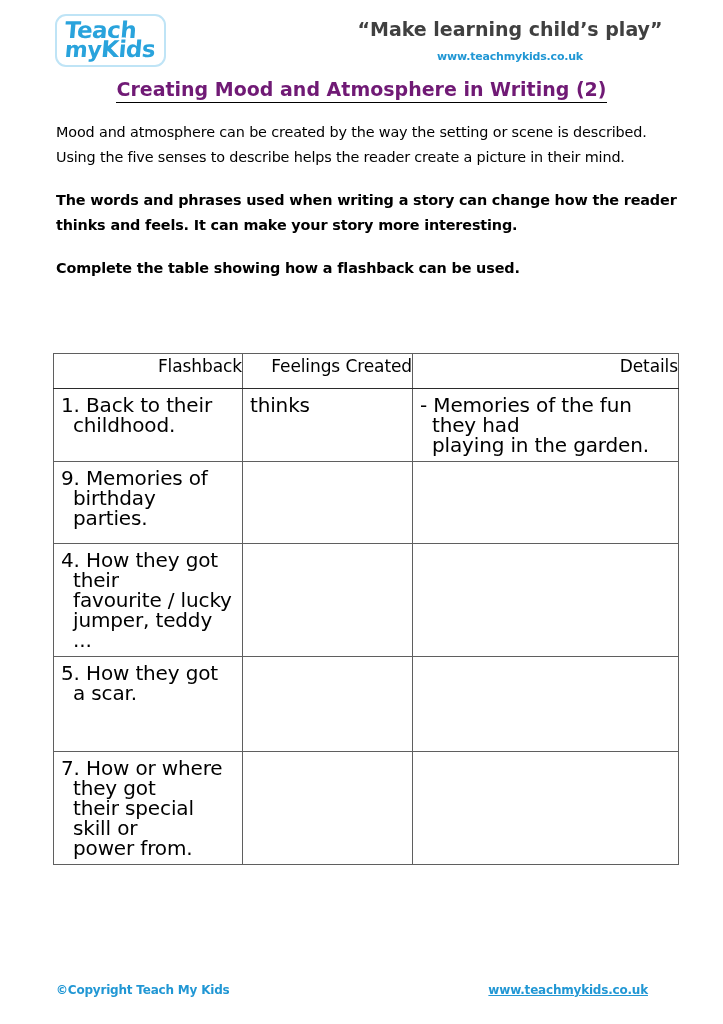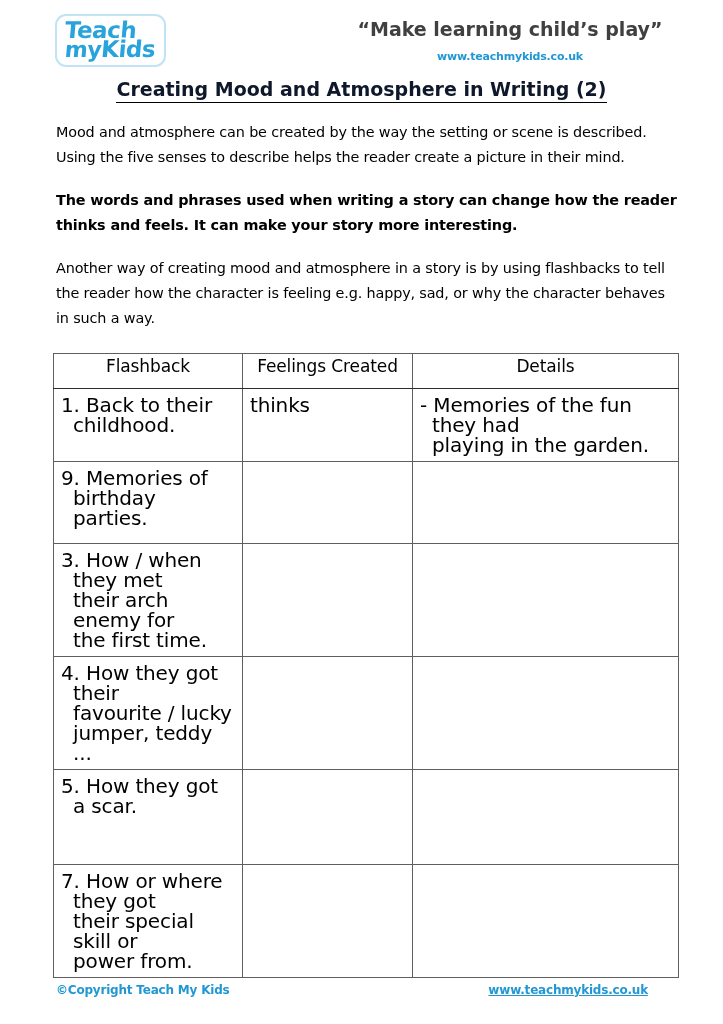--- a/index.html
+++ b/index.html
@@ -101,21 +101,21 @@
   
   .title {
     position: absolute;
     left: 0;
     top: 78px;
     width: 723px;
     text-align: center;
     font-family: "DejaVu Sans", sans-serif;
     font-weight: bold;
     font-size: 19px;
-    color: #0f172a;
+    color: #701a75;
     letter-spacing: 0px;
   }
   .title span {
     border-bottom: 1.6px solid #000000;
     padding-bottom: 2px;
   }
 
   
   .content {
     position: absolute;
@@ -153,21 +153,21 @@
   }
   table.sheet th,
   table.sheet td {
     border: 1px solid #5f5f5f;
     vertical-align: top;
     padding: 0;
     background: #ffffff;
   }
   table.sheet thead th {
     border-bottom: 1.6px solid #2b2b2b;
-    text-align: center;
+    text-align: right;
     height: 29px;
     font-family: "DejaVu Sans", sans-serif;
     font-weight: normal;
     font-size: 17px;
     letter-spacing: -0.1px;
     padding: 2px 0 3px 0;
     margin-top: 25px;
   }
   col.c1 { width: 189px; }
   col.c2 { width: 170px; }
@@ -232,21 +232,20 @@
     <div class="header-url">www.teachmykids.co.uk</div>
   </div>
 
   <div class="title">
     <span>Creating Mood and Atmosphere in Writing (2)</span>
   </div>
 
   <div class="content">
     <p class="para">Mood and atmosphere can be created by the way the setting or scene is described.  Using the five senses to describe helps the reader create a picture in their mind.</p>
     <p class="para bold">The words and phrases used when writing a story can change how the reader thinks and feels.  It can make your story more interesting.</p>
-    <p class="para tight">Another way of creating mood and atmosphere in a story is by using flashbacks to tell the reader how the character is feeling e.g. happy, sad, or why the character behaves in such a way.</p>
     <p class="para bold">Complete the table showing how a flashback can be used.</p>
   </div>
 
   <div class="table-wrap">
     <table class="sheet">
       <colgroup>
         <col class="c1">
           <col class="c2">
           <col class="c3">
       </colgroup>
@@ -278,33 +277,20 @@
             </td>
             <td>
               <div class="cell-text plain"></div>
             </td>
             <td>
               <div class="cell-text"></div>
             </td>
           </tr>
           <tr style="height: 82px;">
             <td>
-              <div class="cell-text">3. How / when they met
-their arch enemy for
-the first time.</div>
-            </td>
-            <td>
-              <div class="cell-text plain"></div>
-            </td>
-            <td>
-              <div class="cell-text"></div>
-            </td>
-          </tr>
-          <tr style="height: 82px;">
-            <td>
               <div class="cell-text">4. How they got their
 favourite / lucky
 jumper, teddy ...</div>
             </td>
             <td>
               <div class="cell-text plain"></div>
             </td>
             <td>
               <div class="cell-text"></div>
             </td>

